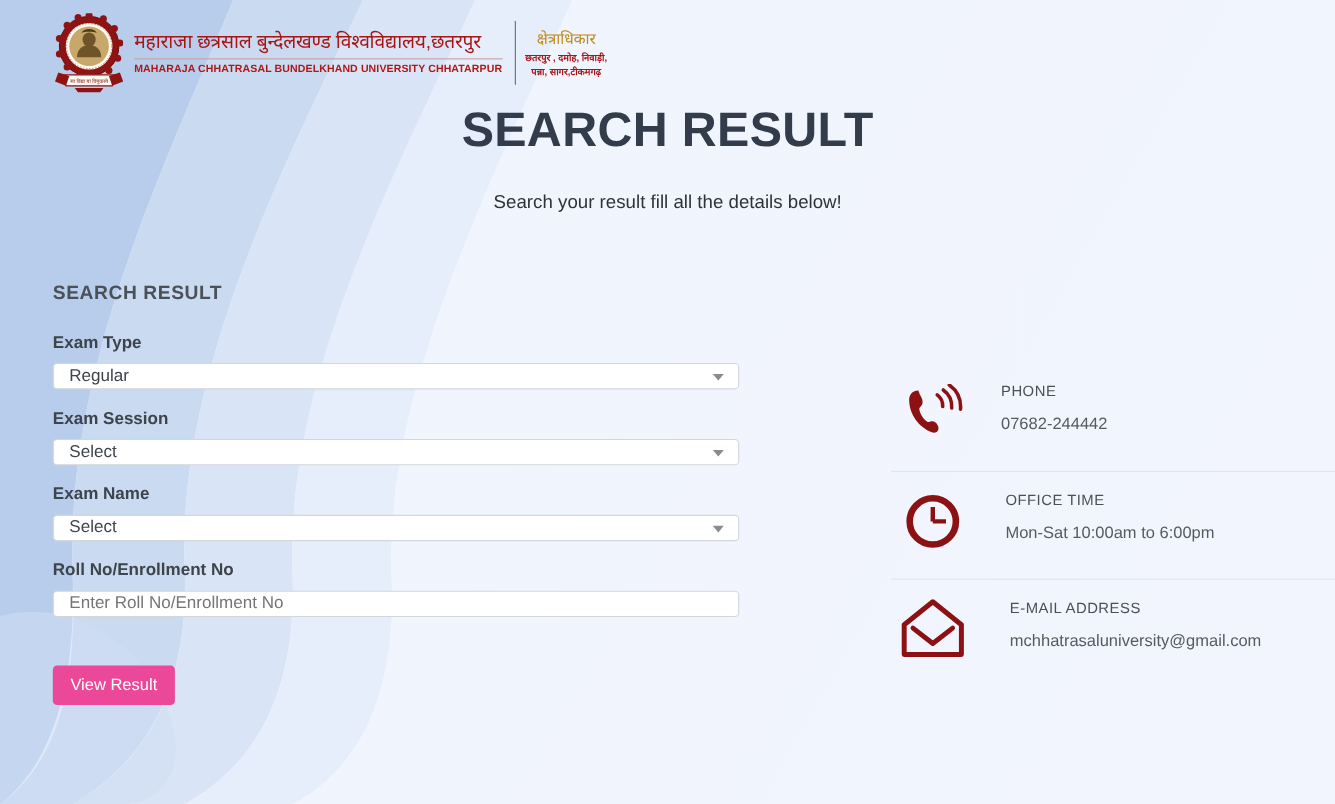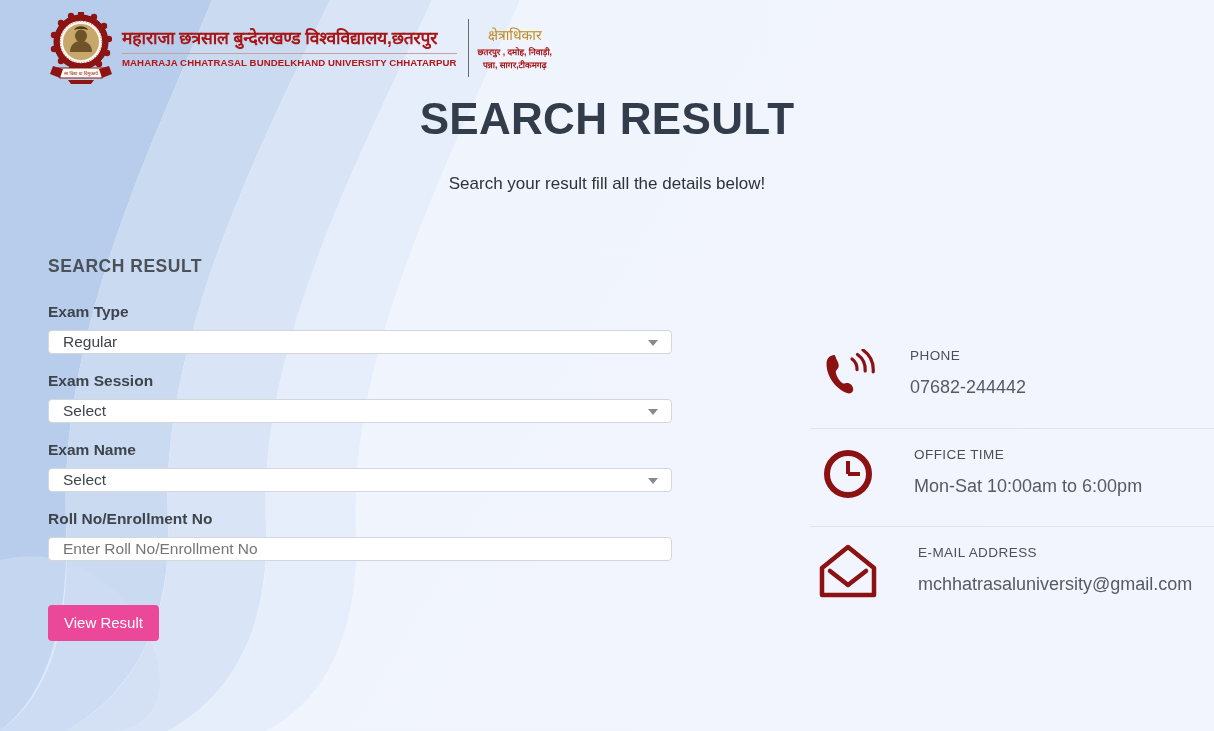--- a/index.html
+++ b/index.html
@@ -48,21 +48,21 @@
 
   .brand-text {
     margin-left: 10px;
     display: flex;
     flex-direction: column;
     justify-content: center;
   }
   .brand-hi {
     font-family: "Liberation Sans", sans-serif;
     font-size: 17.5px;
-    font-weight: 700;
+    font-weight: 400;
     color: #a81515;
     letter-spacing: -0.2px;
     line-height: 1.25;
     white-space: nowrap;
   }
   .brand-rule {
     height: 1px;
     background: #c9a0a0;
     margin: 3px 0 3px 0;
     width: 100%;
@@ -219,21 +219,21 @@
 
   .contact-body { padding-top: 4px; }
   .contact-title {
     font-size: 13.5px;
     font-weight: 400;
     color: #4a5059;
     letter-spacing: 0.45px;
     margin-bottom: 14px;
   }
   .contact-value {
-    font-size: 18px;
+    font-size: 15px;
     color: #555b63;
     font-weight: 400;
     white-space: nowrap;
   }
   .contact-row.phone   .contact-body { padding-left: 24px; }
   .contact-row.office  .contact-body { padding-left: 28px; }
   .contact-row.email   .contact-body { padding-left: 32px; }
 </style>
 </head>
 <body>

